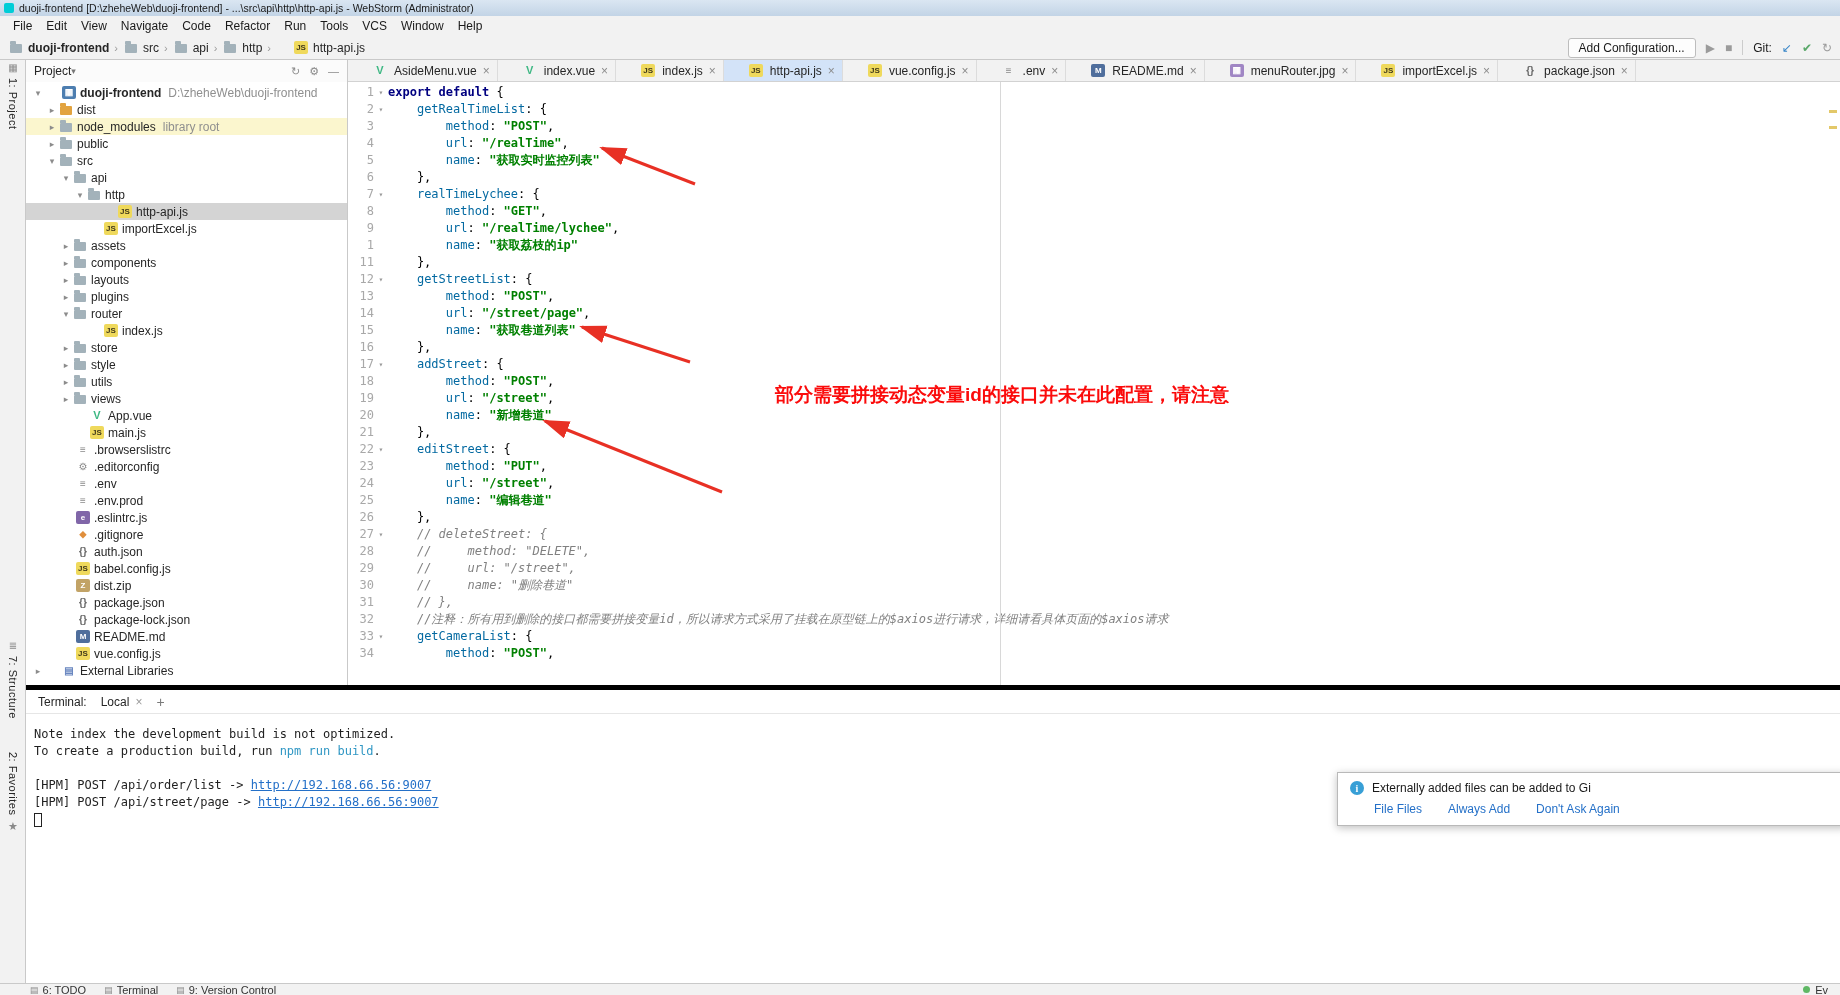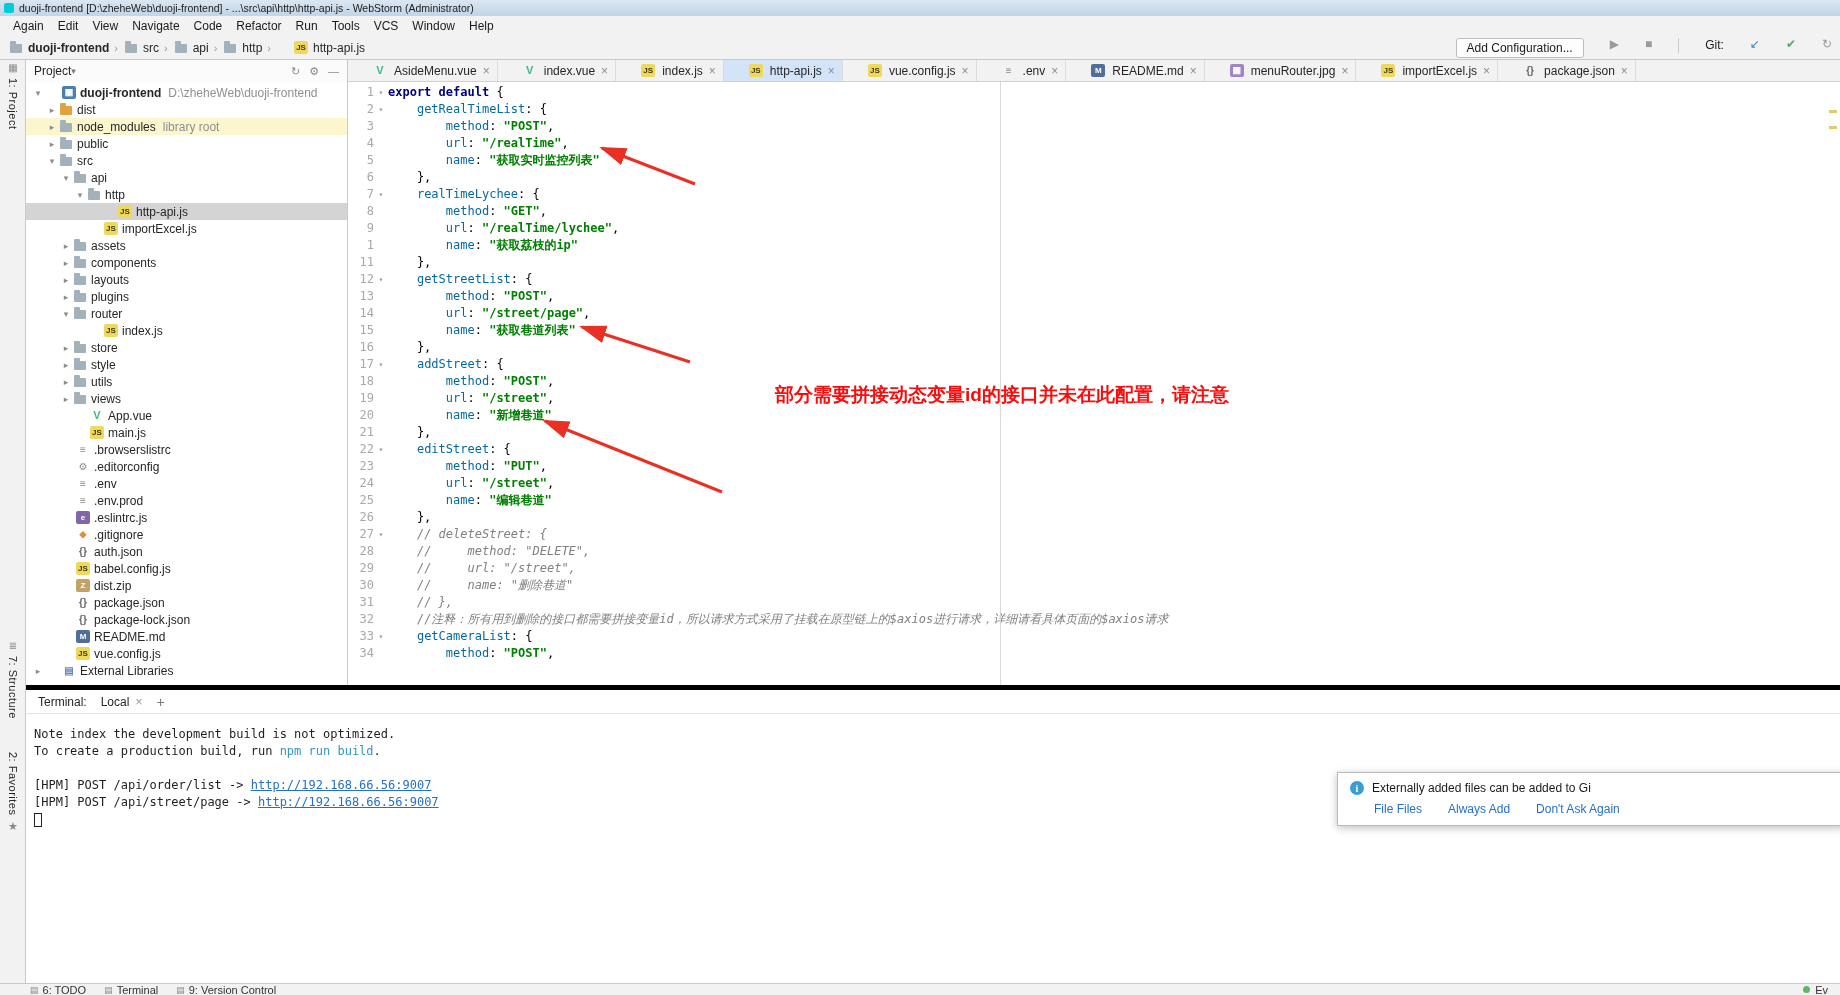--- a/index.html
+++ b/index.html
@@ -9,21 +9,21 @@
   .app-ic{width:10px;height:10px;border-radius:2px;background:#00cdd7;flex:none}
   
   .menubar{position:absolute;left:0;top:16px;width:1840px;height:20px;background:#f2f2f2;display:flex;align-items:center;padding-left:6px}
   .menu-item{padding:2px 7px;color:#1a1a1a;cursor:default}
   
   .toolbar{position:absolute;left:0;top:36px;width:1840px;height:24px;background:#f2f2f2;border-bottom:1px solid #c9c9c9;display:flex;align-items:center;padding:0 6px}
   .bc{display:flex;align-items:center}
   .bc-item{display:flex;align-items:center;gap:2px;color:#262626;padding:1px 2px}
   .bc-item.bold{font-weight:bold}
   .bc-sep{color:#9a9a9a;margin:0 3px;font-size:11px}
-  .toolbar-right{margin-left:auto;display:flex;gap:26px;padding-right:2px}
+  .toolbar-right{margin-left:auto;display:flex;align-items:center;gap:10px;padding-right:2px}
   .add-config{border:1px solid #bdbdbd;border-radius:3px;background:#fdfdfd;padding:2px 10px;color:#1a1a1a}
   .tb-ic{color:#9b9b9b;font-size:12px;line-height:1}
   .tb-ic.blue{color:#3a87c8}.tb-ic.green{color:#59a869}
   .vsep{width:1px;height:15px;background:#cccccc}
   .git-label{color:#1a1a1a}
   
   .stripe{position:absolute;left:0;top:60px;width:26px;height:923px;background:#f2f2f2;border-right:1px solid #c9c9c9}
   .vtab{position:absolute;left:0;width:26px;display:flex;flex-direction:column;align-items:center;gap:5px;color:#262626;cursor:default}
   .vtext{writing-mode:vertical-rl;font-size:11px;letter-spacing:.5px}
   .vic{color:#8a8a8a;font-size:10px}
@@ -108,21 +108,21 @@
 </style>
 </head>
 <body>
 
 <div class="titlebar">
   <span class="app-ic"></span>
   <span>duoji-frontend [D:\zheheWeb\duoji-frontend] - ...\src\api\http\http-api.js - WebStorm (Administrator)</span>
 </div>
 
 <div class="menubar">
-    <span class="menu-item">Again</span>
+    <span class="menu-item">File</span>
     <span class="menu-item">Edit</span>
     <span class="menu-item">View</span>
     <span class="menu-item">Navigate</span>
     <span class="menu-item">Code</span>
     <span class="menu-item">Refactor</span>
     <span class="menu-item">Run</span>
     <span class="menu-item">Tools</span>
     <span class="menu-item">VCS</span>
     <span class="menu-item">Window</span>
     <span class="menu-item">Help</span>

